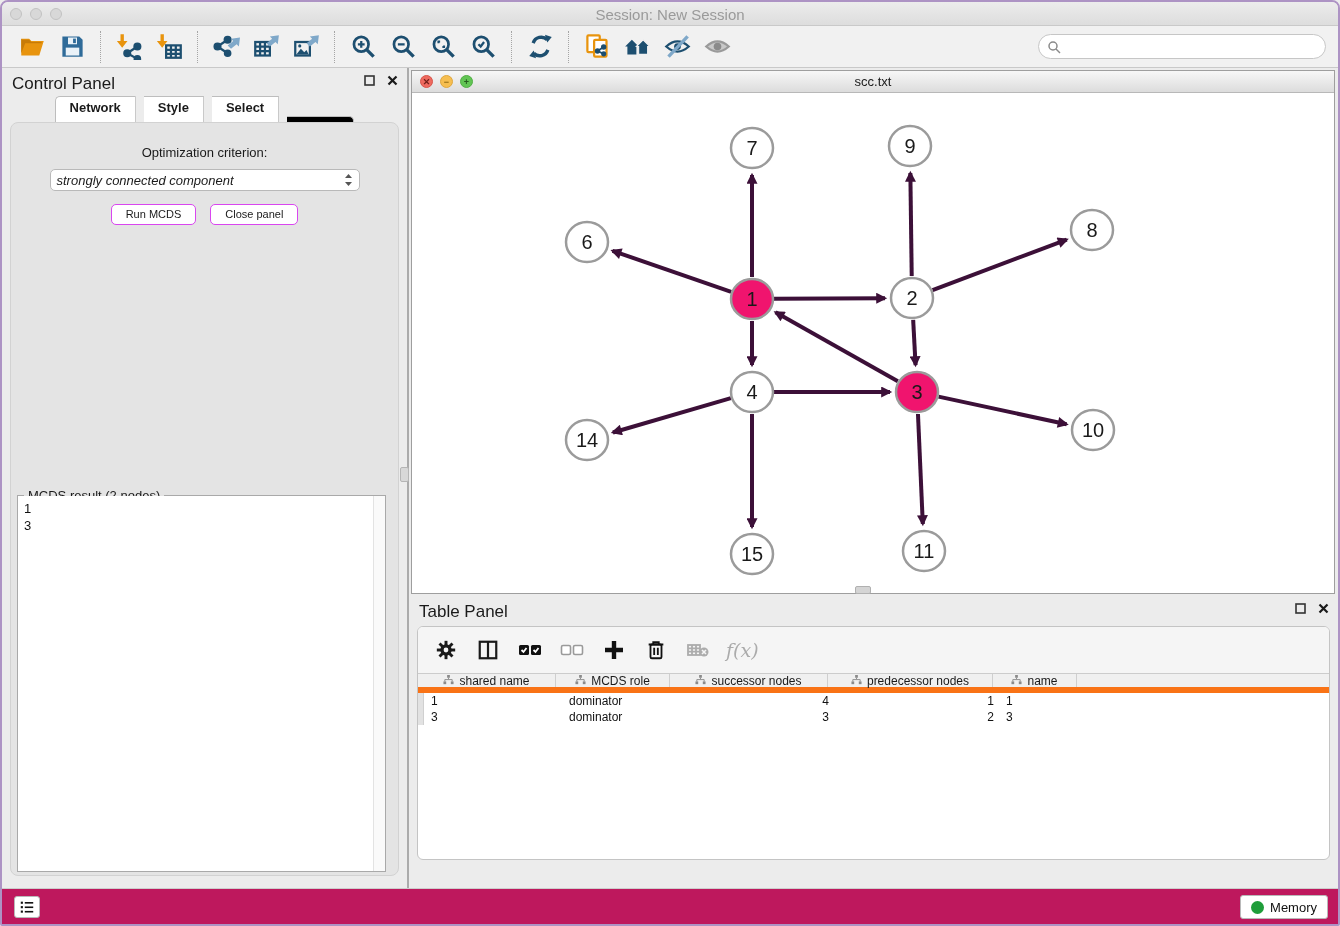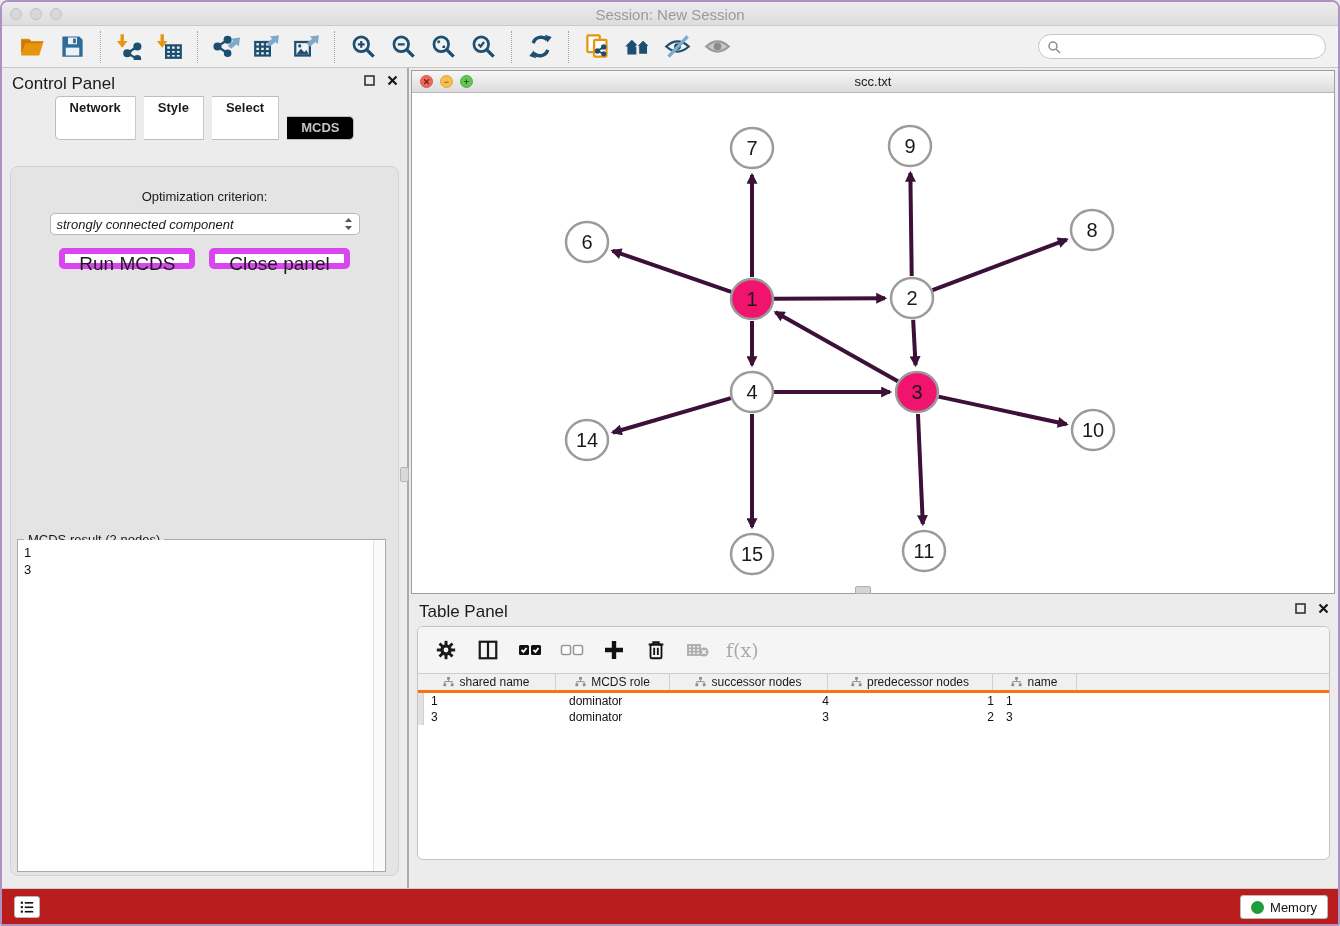--- a/index.html
+++ b/index.html
@@ -24,26 +24,26 @@
   .control-panel { position:absolute; left:0; top:66px; width:405px; bottom:36px; background:#ECECEC; }
   .panel-head { position:relative; height:28px; }
   .panel-title { position:absolute; left:10px; top:6px; font-size:17px; color:#1A1A1A; }
   .panel-icons { position:absolute; right:8px; top:6px; display:flex; gap:10px; align-items:center; }
   .picon { width:13px; height:13px; display:flex; align-items:center; justify-content:center; }
   .seg-group { display:flex; justify-content:center;gap:8px; }
   .seg { background:#FFFFFF; border-top:1px solid #BDBDBD; border-bottom:1px solid #BDBDBD; border-right:1px solid #C9C9C9; padding:3px 14px; font-size:13px; color:#1A1A1A; font-weight:bold; line-height:16px; }
   .seg:first-child { border-left:1px solid #BDBDBD; border-radius:5px 0 0 5px; }
   .seg:last-child { border-radius:0 5px 5px 0; border-right:1px solid #BDBDBD; }
   .seg.selected { background:#000000; color:#C4C4C4;margin-top:20px; }
-  .cp-inner { position:absolute; left:8px; right:8px; top:54px; bottom:12px; background:#E4E4E4; border:1px solid #D2D2D2; border-radius:8px;margin-top:44px; }
+  .cp-inner { position:absolute; left:8px; right:8px; top:54px; bottom:12px; background:#E4E4E4; border:1px solid #D2D2D2; border-radius:8px; }
   .opt-label { text-align:center; margin-top:22px; font-size:13px; color:#1A1A1A; }
   .combo { width:310px; height:22px; margin:9px auto 0 auto; background:#FFFFFF; border:1px solid #B9B9B9; border-radius:5px; display:flex; align-items:center; padding:0 6px; font-size:13px; color:#1A1A1A; }
   .combo .cval { flex:1;font-style:italic; }
   .btn-row { display:flex; justify-content:center; gap:14px; margin-top:13px; }
-  .btn { background:#FFFFFF; border:6px solid #d946ef; border-radius:5px; padding:2px 14px; font-size:19px; color:#1A1A1A; height:21px; line-height:15px; }
+  .btn { background:#FFFFFF; border:1px solid #d946ef; border-radius:5px; padding:2px 14px; font-size:11px; color:#1A1A1A; height:21px; line-height:15px; }
   .result-box { position:absolute; left:6px; right:12px; top:372px; bottom:3px; border:1px solid #A9A9A9; }
   .result-legend { position:absolute; top:-8px; left:6px; background:#E4E4E4; padding:0 4px; font-size:13px; color:#1A1A1A; }
   .result-area { position:absolute; left:0; right:0; top:0; bottom:0; background:#FFFFFF; overflow:hidden; }
   .result-list { padding:4px 0 0 6px; font-size:13px; color:#111; line-height:17px; }
   .result-scroll { position:absolute; right:0; top:0; bottom:0; width:12px; background:#FAFAFA; border-left:1px solid #E3E3E3; }
 
   
   .vsplit { position:absolute; left:405px; top:66px; width:2px; bottom:36px; background:#ABABAB; }
   .vsplit-handle { position:absolute; left:398px; top:465px; width:9px; height:15px; background:#D8D8D8; border:1px solid #B5B5B5; border-radius:2px; }
 
@@ -60,30 +60,30 @@
   .nl-max { background:#62C554; border:1px solid #51AF45; color:#265E1E; }
   .net-title { position:absolute; left:0; right:0; top:3px; text-align:center; font-size:13px; color:#1A1A1A; }
   .net-canvas { position:absolute; left:0; right:0; top:22px; bottom:0; background:#FFFFFF; overflow:hidden; }
   .h-handle { position:absolute; left:446px; top:518px; width:16px; height:8px; background:#D4D4D4; border:1px solid #B0B0B0; border-radius:2px; }
 
   
   .table-panel { position:absolute; left:0; right:0; top:528px; bottom:0; }
   .tp-container { position:absolute; left:8px; right:8px; top:30px; height:234px; background:#FFFFFF; border:1px solid #C4C4C4; border-radius:6px; overflow:hidden; }
   .tp-toolbar { height:46px; background:#F5F5F5; display:flex; align-items:center; padding-left:14px; gap:14px; }
   .tp-tbtn { width:28px; height:28px; display:flex; align-items:center; justify-content:center; }
-  .fx-label { font-family:"DejaVu Serif",serif; font-size:19px; color:#ABABAB; }
-  .grid-head { display:flex; height:20px; background:#F0F0F0; border-top:1px solid #CCCCCC; border-bottom:3px solid #f97316;text-align:right; }
+  .fx-label { font-family:"DejaVu Serif",serif; font-style:italic; font-size:19px; color:#ABABAB; }
+  .grid-head { display:flex; height:20px; background:#F0F0F0; border-top:1px solid #CCCCCC; border-bottom:6px solid #f97316;text-align:right; }
   .th { display:flex; align-items:center; justify-content:center; gap:5px; border-right:1px solid #CFCFCF; font-size:12px; color:#1A1A1A; }
   .grid-body { position:relative; background:#FFFFFF; }
   .row-strip { position:absolute; left:0; top:0; bottom:0; width:6px; background:#E2E2E2; border-right:1px solid #D0D0D0; }
   .tr { display:flex; height:16px; }
   .td { font-size:12px; color:#111; padding:1px 6px 0 6px; overflow:hidden; white-space:nowrap; }
 
   
-  .statusbar { position:absolute; left:0; right:0; bottom:0; height:36px; background:#b91c1c; border-top:1px solid #CDCDCD; }
+  .statusbar { position:absolute; left:0; right:0; bottom:0; height:36px; background:#be185d; border-top:1px solid #CDCDCD; }
   .list-btn { position:absolute; left:12px; top:7px; width:26px; height:22px; background:#FFFFFF; border:1px solid #B9B9B9; border-radius:3px; display:flex; align-items:center; justify-content:center; }
   .mem-btn { position:absolute; right:10px; top:6px; height:24px; background:#FFFFFF; border:1px solid #B9B9B9; border-radius:3px; display:flex; align-items:center; gap:6px; padding:0 10px; font-size:13px; color:#111; }
   .mem-dot { width:13px; height:13px; border-radius:50%; background:#1F9D3A; }
 </style>
 </head>
 <body>
 
 <div class="titlebar">
   <div class="tl-group">
     <span class="tl"></span>

